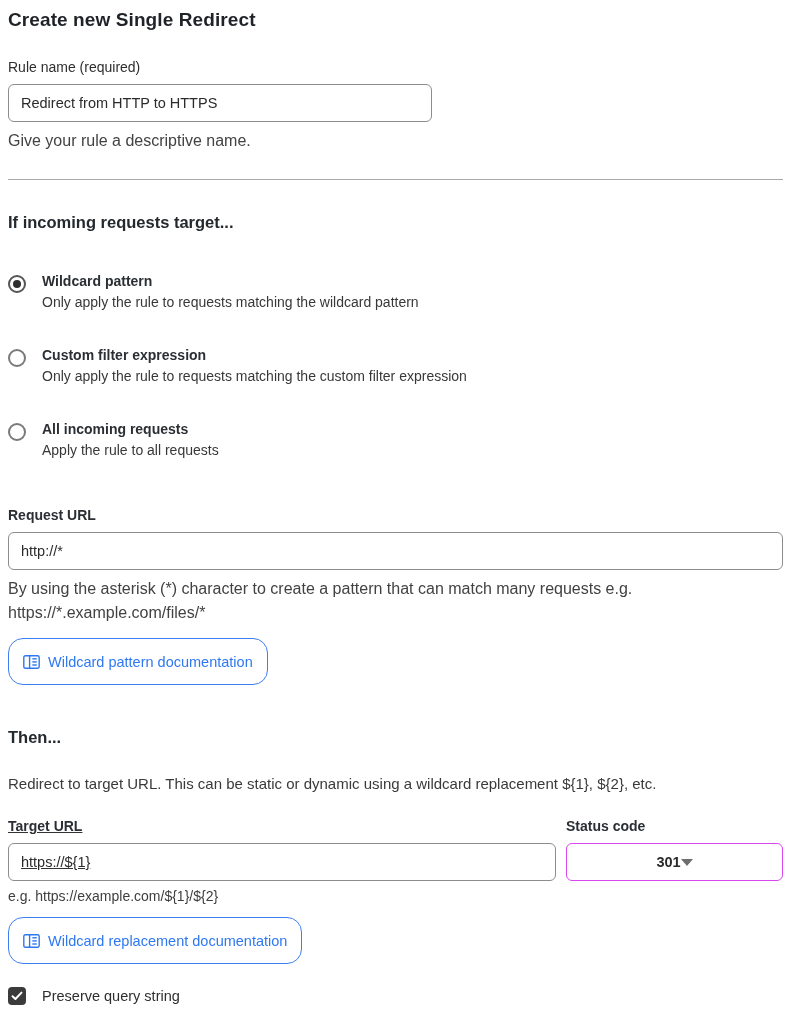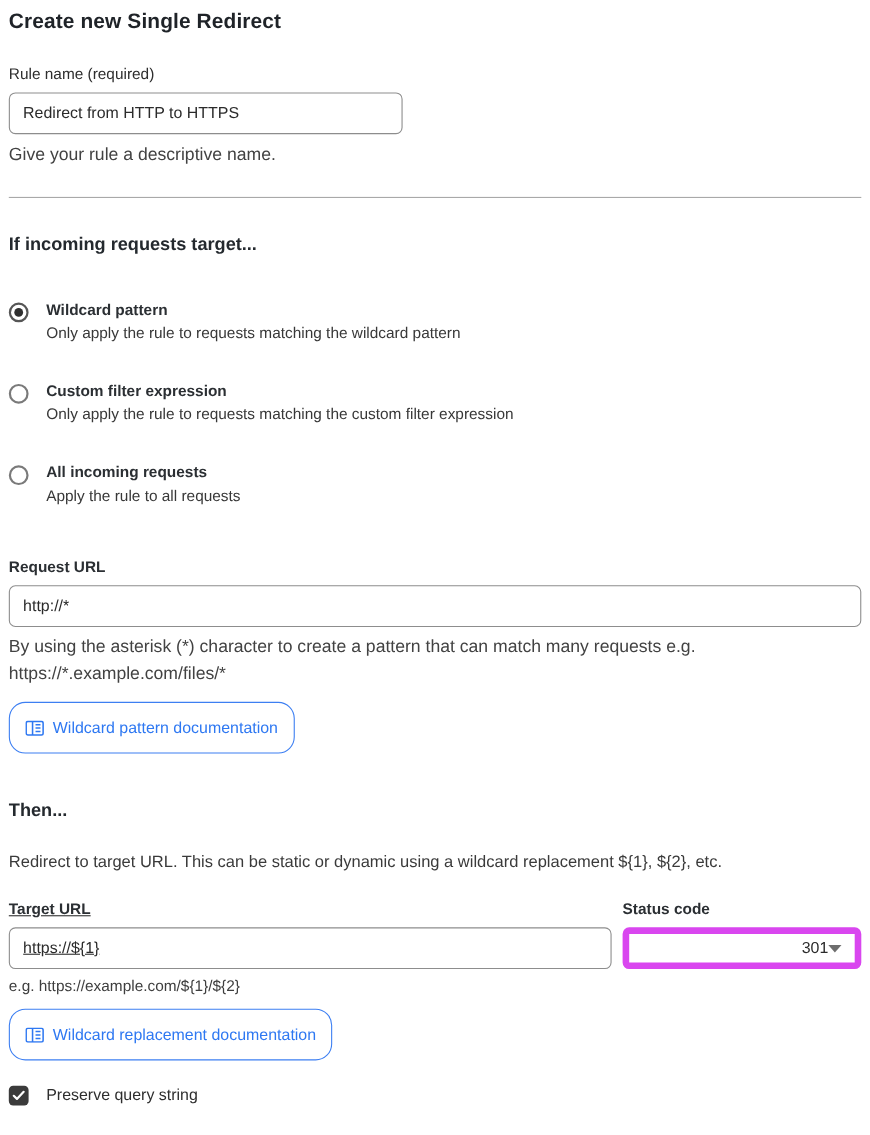--- a/index.html
+++ b/index.html
@@ -34,21 +34,21 @@
     height: 38px;
     border: 1px solid #8d8d8d;
     border-radius: 6px;
     padding: 0 12px;
     font-size: 14.5px;
     font-family: "Liberation Sans", "DejaVu Sans", sans-serif;
     color: #2b2b2b;
     background: #fff;
     outline: none;
   }
-  .rule-name-input { width: 358px; }
+  .rule-name-input { width: 424px; }
   .full-width { width: 100%; }
 
   .help-text {
     margin-top: 7px;
     font-size: 16px;
     color: #424242;
     line-height: 24px;
   }
 
   .divider {
@@ -120,30 +120,31 @@
     display: flex;
     gap: 10px;
     margin-top: 26px;
   }
   .target-col { flex: 0 0 548px; text-decoration: underline; }
   .status-col { flex: 1; }
 
   .select-box {
     margin-top: 9px;
     height: 38px;
-    border: 6px solid #d946ef;
+    border: 1px solid #d946ef;
     border-radius: 6px;
     padding: 0 12px;
     display: flex;
     align-items: center;
-    justify-content: flex-end;
+    justify-content: center;
     font-size: 14.5px;
     color: #2b2b2b;
     background: #fff;
     cursor: pointer;
+    font-weight: bold;
   }
   .select-caret {
     width: 0; height: 0;
     border-left: 6px solid transparent;
     border-right: 6px solid transparent;
     border-top: 7px solid #6e6e6e;
   }
 
   .eg-help { margin-top: 7px; font-size: 14px; color: #3e3e3e; }
 

